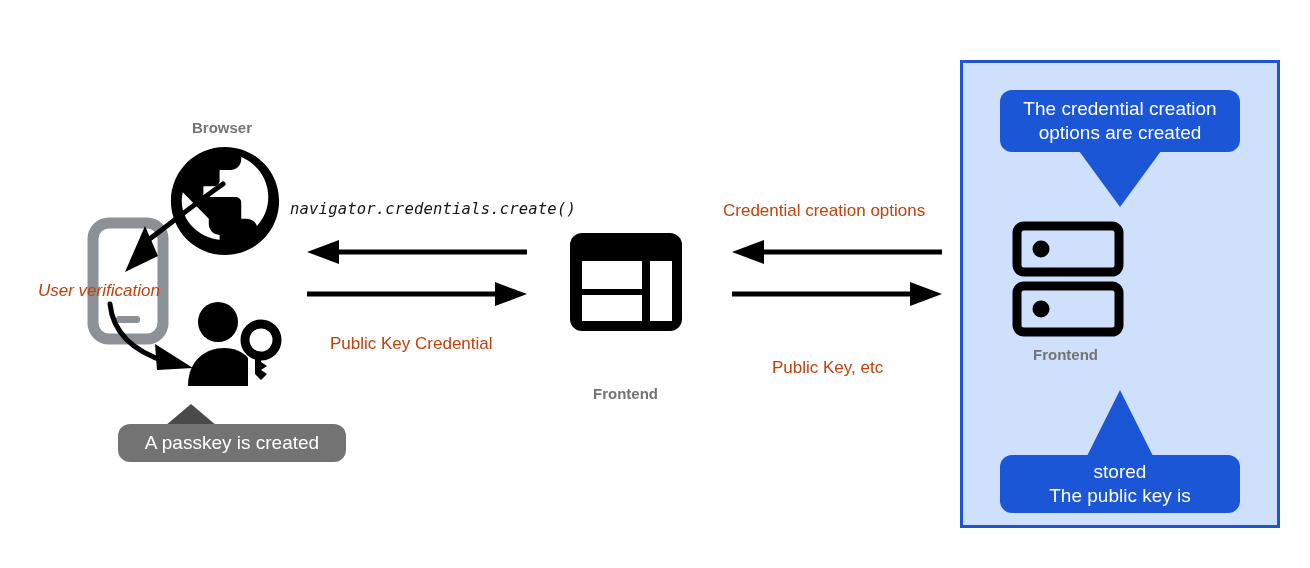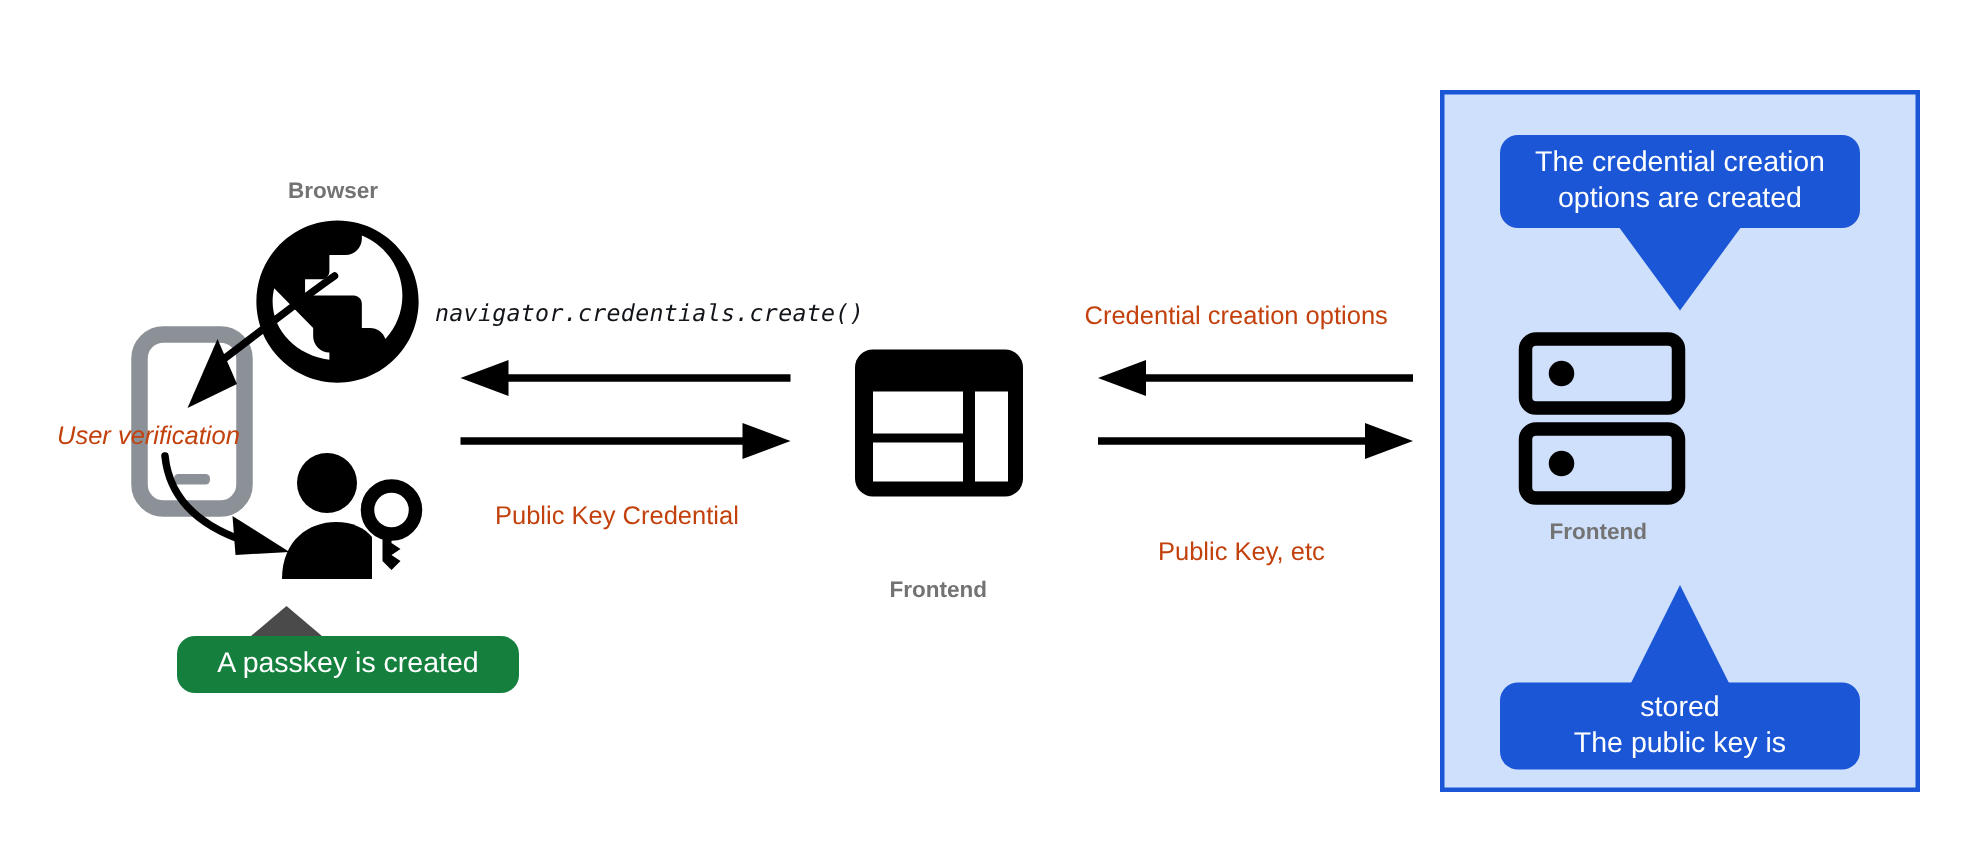--- a/index.html
+++ b/index.html
@@ -62,21 +62,21 @@
     justify-content: center;
     font-size: 19px;
     line-height: 1.28;
     padding: 6px 14px;
   }
   .callout-blue {
     background: #1a56d6;
     color: #ffffff;
   }
   .callout-dark {
-    background: #15803d;
+    background: #737373;
     color: #ffffff;
   }
   .tri { width: 0; height: 0; }
   .tri-down-blue {
     border-left: 41px solid transparent;
     border-right: 41px solid transparent;
     border-top: 56px solid #1a56d6;
   }
   .tri-up-blue {
     border-left: 33px solid transparent;

